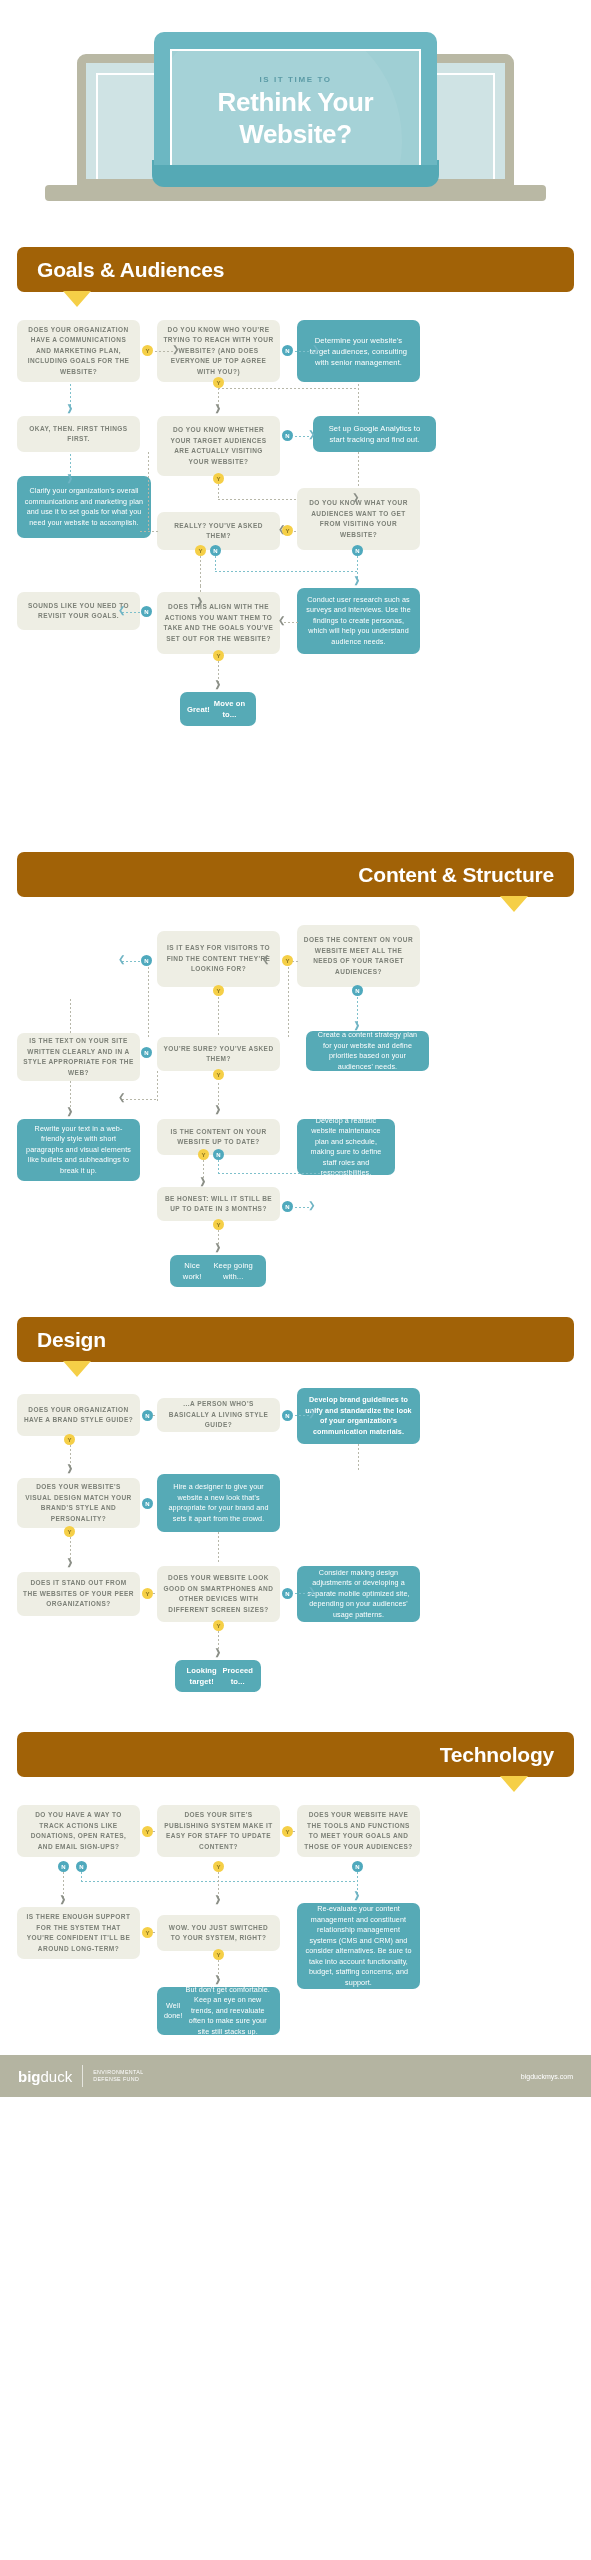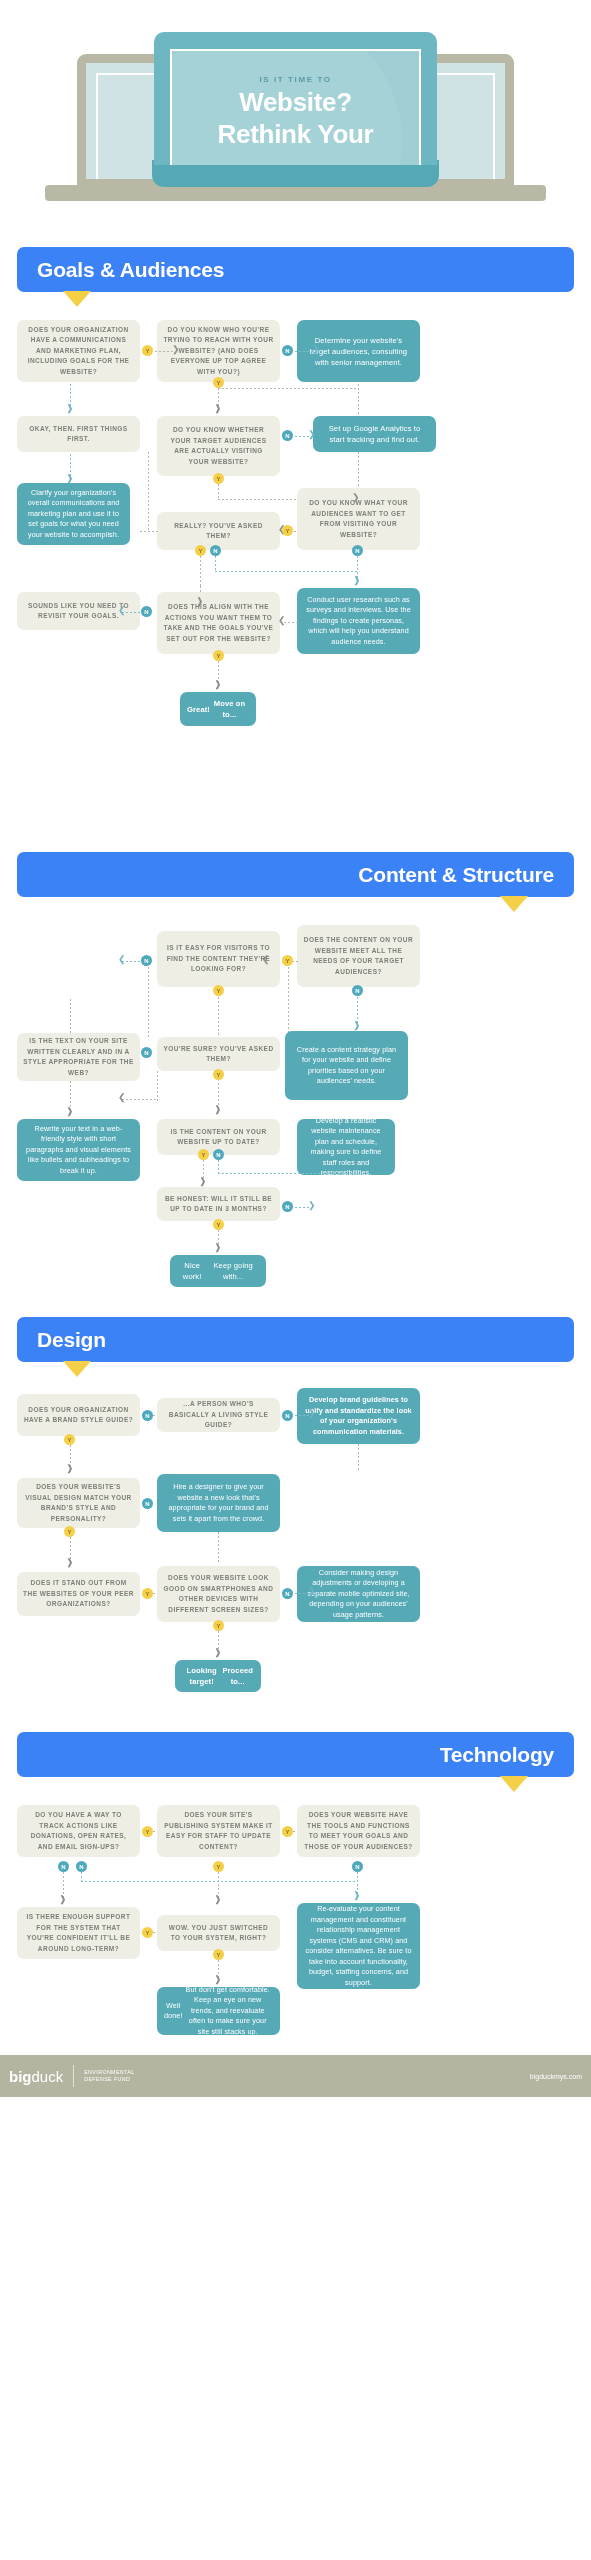--- a/index.html
+++ b/index.html
@@ -57,21 +57,21 @@
   }
   .laptop-foot {
     position: absolute; left: 152px; top: 160px;
     width: 287px; height: 27px;
     background: #55a9b5; border-radius: 0 0 12px 12px;
   }
 
   
   .banner-wrap { position: relative; padding: 0 17px; }
   .banner {
-    background: #3b82f6; border-radius: 7px;
+    background: #a16207; border-radius: 7px;
     height: 45px; display: flex; align-items: center;
     position: relative;
   }
   .banner .btxt {
     color: #ffffff; font-size: 21px; font-weight: bold;
     padding: 0 20px; letter-spacing: -.2px;
   }
   .banner.left  { justify-content: flex-start; }
   .banner.right { justify-content: flex-end; }
   .banner .notch {
@@ -130,21 +130,21 @@
   }
   .badge.y { background: #f5cf47; color:#8a7420; }
   .badge.n { background: #4fa9bd; }
 
   .arrow { position: absolute; z-index: 3; color:#8b8f87; font-size: 9px; line-height: 1; }
   .arrow.b { color: #6fb4c4; }
 
   
   .footer {
     margin-top: 18px; height: 42px; background: #b4b4a1;
-    display: flex; align-items: center; padding: 0 9px;
+    display: flex; align-items: center; padding: 0 18px;
     position: relative;
   }
   .bigduck { color: #ffffff; font-size: 15px; font-weight: bold; }
   .bigduck em { font-style: normal; font-weight: normal; }
   .fdiv { width: 1px; height: 22px; background: #ffffff; opacity: .65; margin: 0 10px; }
   .edf { color: #ffffff; font-size: 5.3px; line-height: 7px; letter-spacing: .4px; }
   .fsite { margin-left: auto; color: #ffffff; font-size: 7px; }
 </style>
 </head>
 <body>
@@ -153,22 +153,22 @@
 
   <div class="hero">
     <div class="laptop-base"></div>
     <div class="laptop-back">
       <div class="laptop-back-inner"></div>
     </div>
     <div class="laptop-foot"></div>
     <div class="screen-outer">
       <div class="screen-inner">
         <div class="kicker">IS IT TIME TO</div>
+        <div class="hero-title">Rethink Your</div>
         <div class="hero-title">Website?</div>
-        <div class="hero-title">Rethink Your</div>
       </div>
     </div>
   </div>
 
   <div class="banner-wrap">
     <div class="banner left">
       <span class="btxt">Goals &amp; Audiences</span>
       <span class="notch" style="left:46px"></span>
     </div>
   </div>
@@ -207,21 +207,21 @@
 
     <div class="vline blue" style="left:70px; top:162px; height:26px"></div>
     <div class="arrow b" style="left:66px; top:182px">❱</div>
 
     <div class="badge y" style="left:213px; top:181px">Y</div>
     <div class="vline" style="left:218px; top:192px; height:16px"></div>
     <div class="hline" style="left:218px; top:207px; width:140px"></div>
     <div class="arrow" style="left:352px; top:201px">❯</div>
     <div class="vline" style="left:358px; top:160px; height:48px"></div>
 
-    <div class="node a small" style="left:17px;  top:191px; width:113px; height:62px;">Clarify your organization's overall communications and marketing plan and use it to set goals for what you need your website to accomplish.</div>
+    <div class="node a small" style="left:17px;  top:184px; width:134px; height:62px;">Clarify your organization's overall communications and marketing plan and use it to set goals for what you need your website to accomplish.</div>
     <div class="node q" style="left:157px; top:220px; width:123px; height:38px;">REALLY? YOU'VE ASKED THEM?</div>
     <div class="node q" style="left:297px; top:196px; width:123px; height:62px;">DO YOU KNOW WHAT YOUR AUDIENCES WANT TO GET FROM VISITING YOUR WEBSITE?</div>
 
     <div class="badge y" style="left:282px; top:233px">Y</div>
     <div class="hline" style="left:286px; top:239px; width:12px"></div>
     <div class="arrow" style="left:278px; top:233px">❮</div>
 
     <div class="hline" style="left:140px; top:239px; width:18px"></div>
     <div class="vline" style="left:148px; top:160px; height:80px"></div>
 
@@ -283,21 +283,21 @@
 
     <div class="vline" style="left:70px;  top:102px; height:40px"></div>
     <div class="vline" style="left:148px; top:70px;  height:72px"></div>
     <div class="vline" style="left:218px; top:100px; height:42px"></div>
     <div class="vline" style="left:288px; top:70px;  height:72px"></div>
     <div class="vline blue" style="left:357px; top:100px; height:30px"></div>
     <div class="arrow b" style="left:353px; top:124px">❱</div>
 
     <div class="node q" style="left:17px;  top:136px; width:123px; height:48px;">IS THE TEXT ON YOUR SITE WRITTEN CLEARLY AND IN A STYLE APPROPRIATE FOR THE WEB?</div>
     <div class="node q" style="left:157px; top:140px; width:123px; height:34px;">YOU'RE SURE? YOU'VE ASKED THEM?</div>
-    <div class="node a small" style="left:285px; top:134px; width:123px; height:69px;">Create a content strategy plan for your website and define priorities based on your audiences' needs.</div>
+    <div class="node a small" style="left:306px; top:134px; width:123px; height:40px;">Create a content strategy plan for your website and define priorities based on your audiences' needs.</div>
 
     <div class="badge n" style="left:141px; top:150px">N</div>
     <div class="badge y" style="left:213px; top:172px">Y</div>
 
     <div class="hline" style="left:122px; top:202px; width:36px"></div>
     <div class="arrow" style="left:118px; top:196px">❮</div>
     <div class="vline" style="left:157px; top:174px; height:30px"></div>
 
     <div class="vline" style="left:70px;  top:184px; height:32px"></div>
     <div class="arrow" style="left:66px; top:210px">❱</div>

